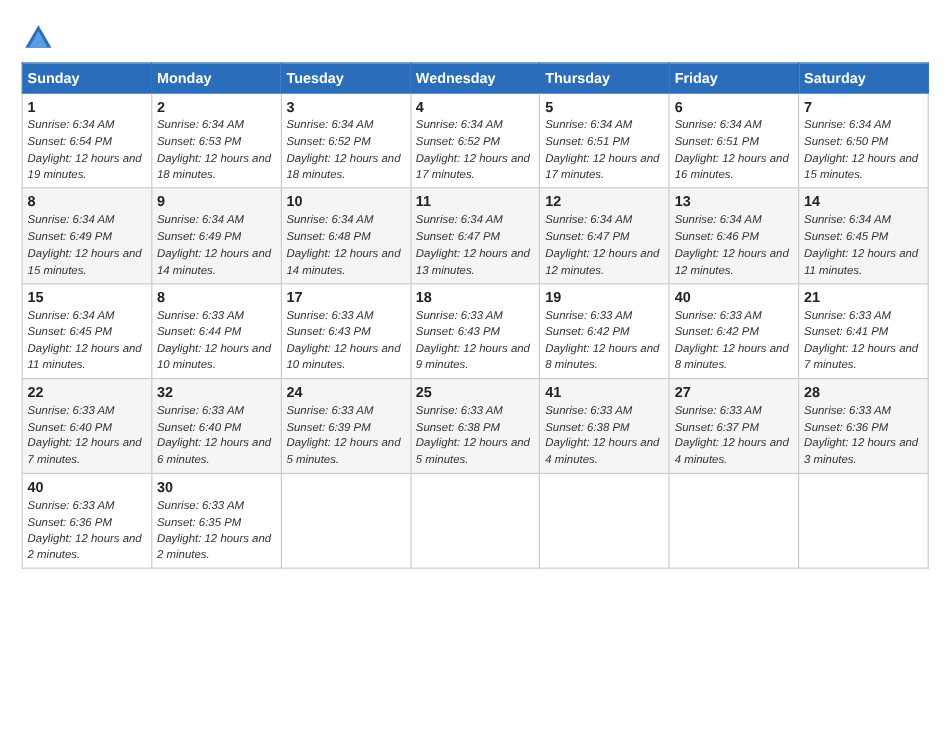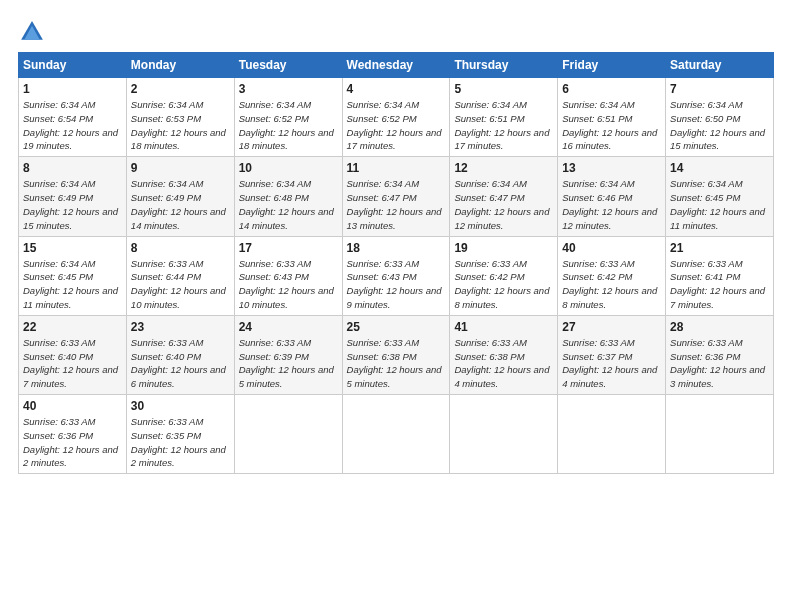--- a/index.html
+++ b/index.html
@@ -226,21 +226,21 @@
           <span class="day-num">21</span>
           <span class="day-info">Sunrise: 6:33 AM<br>Sunset: 6:41 PM<br>Daylight: 12 hours and 7 minutes.</span>
         </td>
         </tr>
         <tr>
           <td>
           <span class="day-num">22</span>
           <span class="day-info">Sunrise: 6:33 AM<br>Sunset: 6:40 PM<br>Daylight: 12 hours and 7 minutes.</span>
         </td>
           <td>
-          <span class="day-num">23</span>
+          <span class="day-num">32</span>
           <span class="day-info">Sunrise: 6:33 AM<br>Sunset: 6:40 PM<br>Daylight: 12 hours and 6 minutes.</span>
         </td>
           <td>
           <span class="day-num">24</span>
           <span class="day-info">Sunrise: 6:33 AM<br>Sunset: 6:39 PM<br>Daylight: 12 hours and 5 minutes.</span>
         </td>
           <td>
           <span class="day-num">25</span>
           <span class="day-info">Sunrise: 6:33 AM<br>Sunset: 6:38 PM<br>Daylight: 12 hours and 5 minutes.</span>
         </td>

